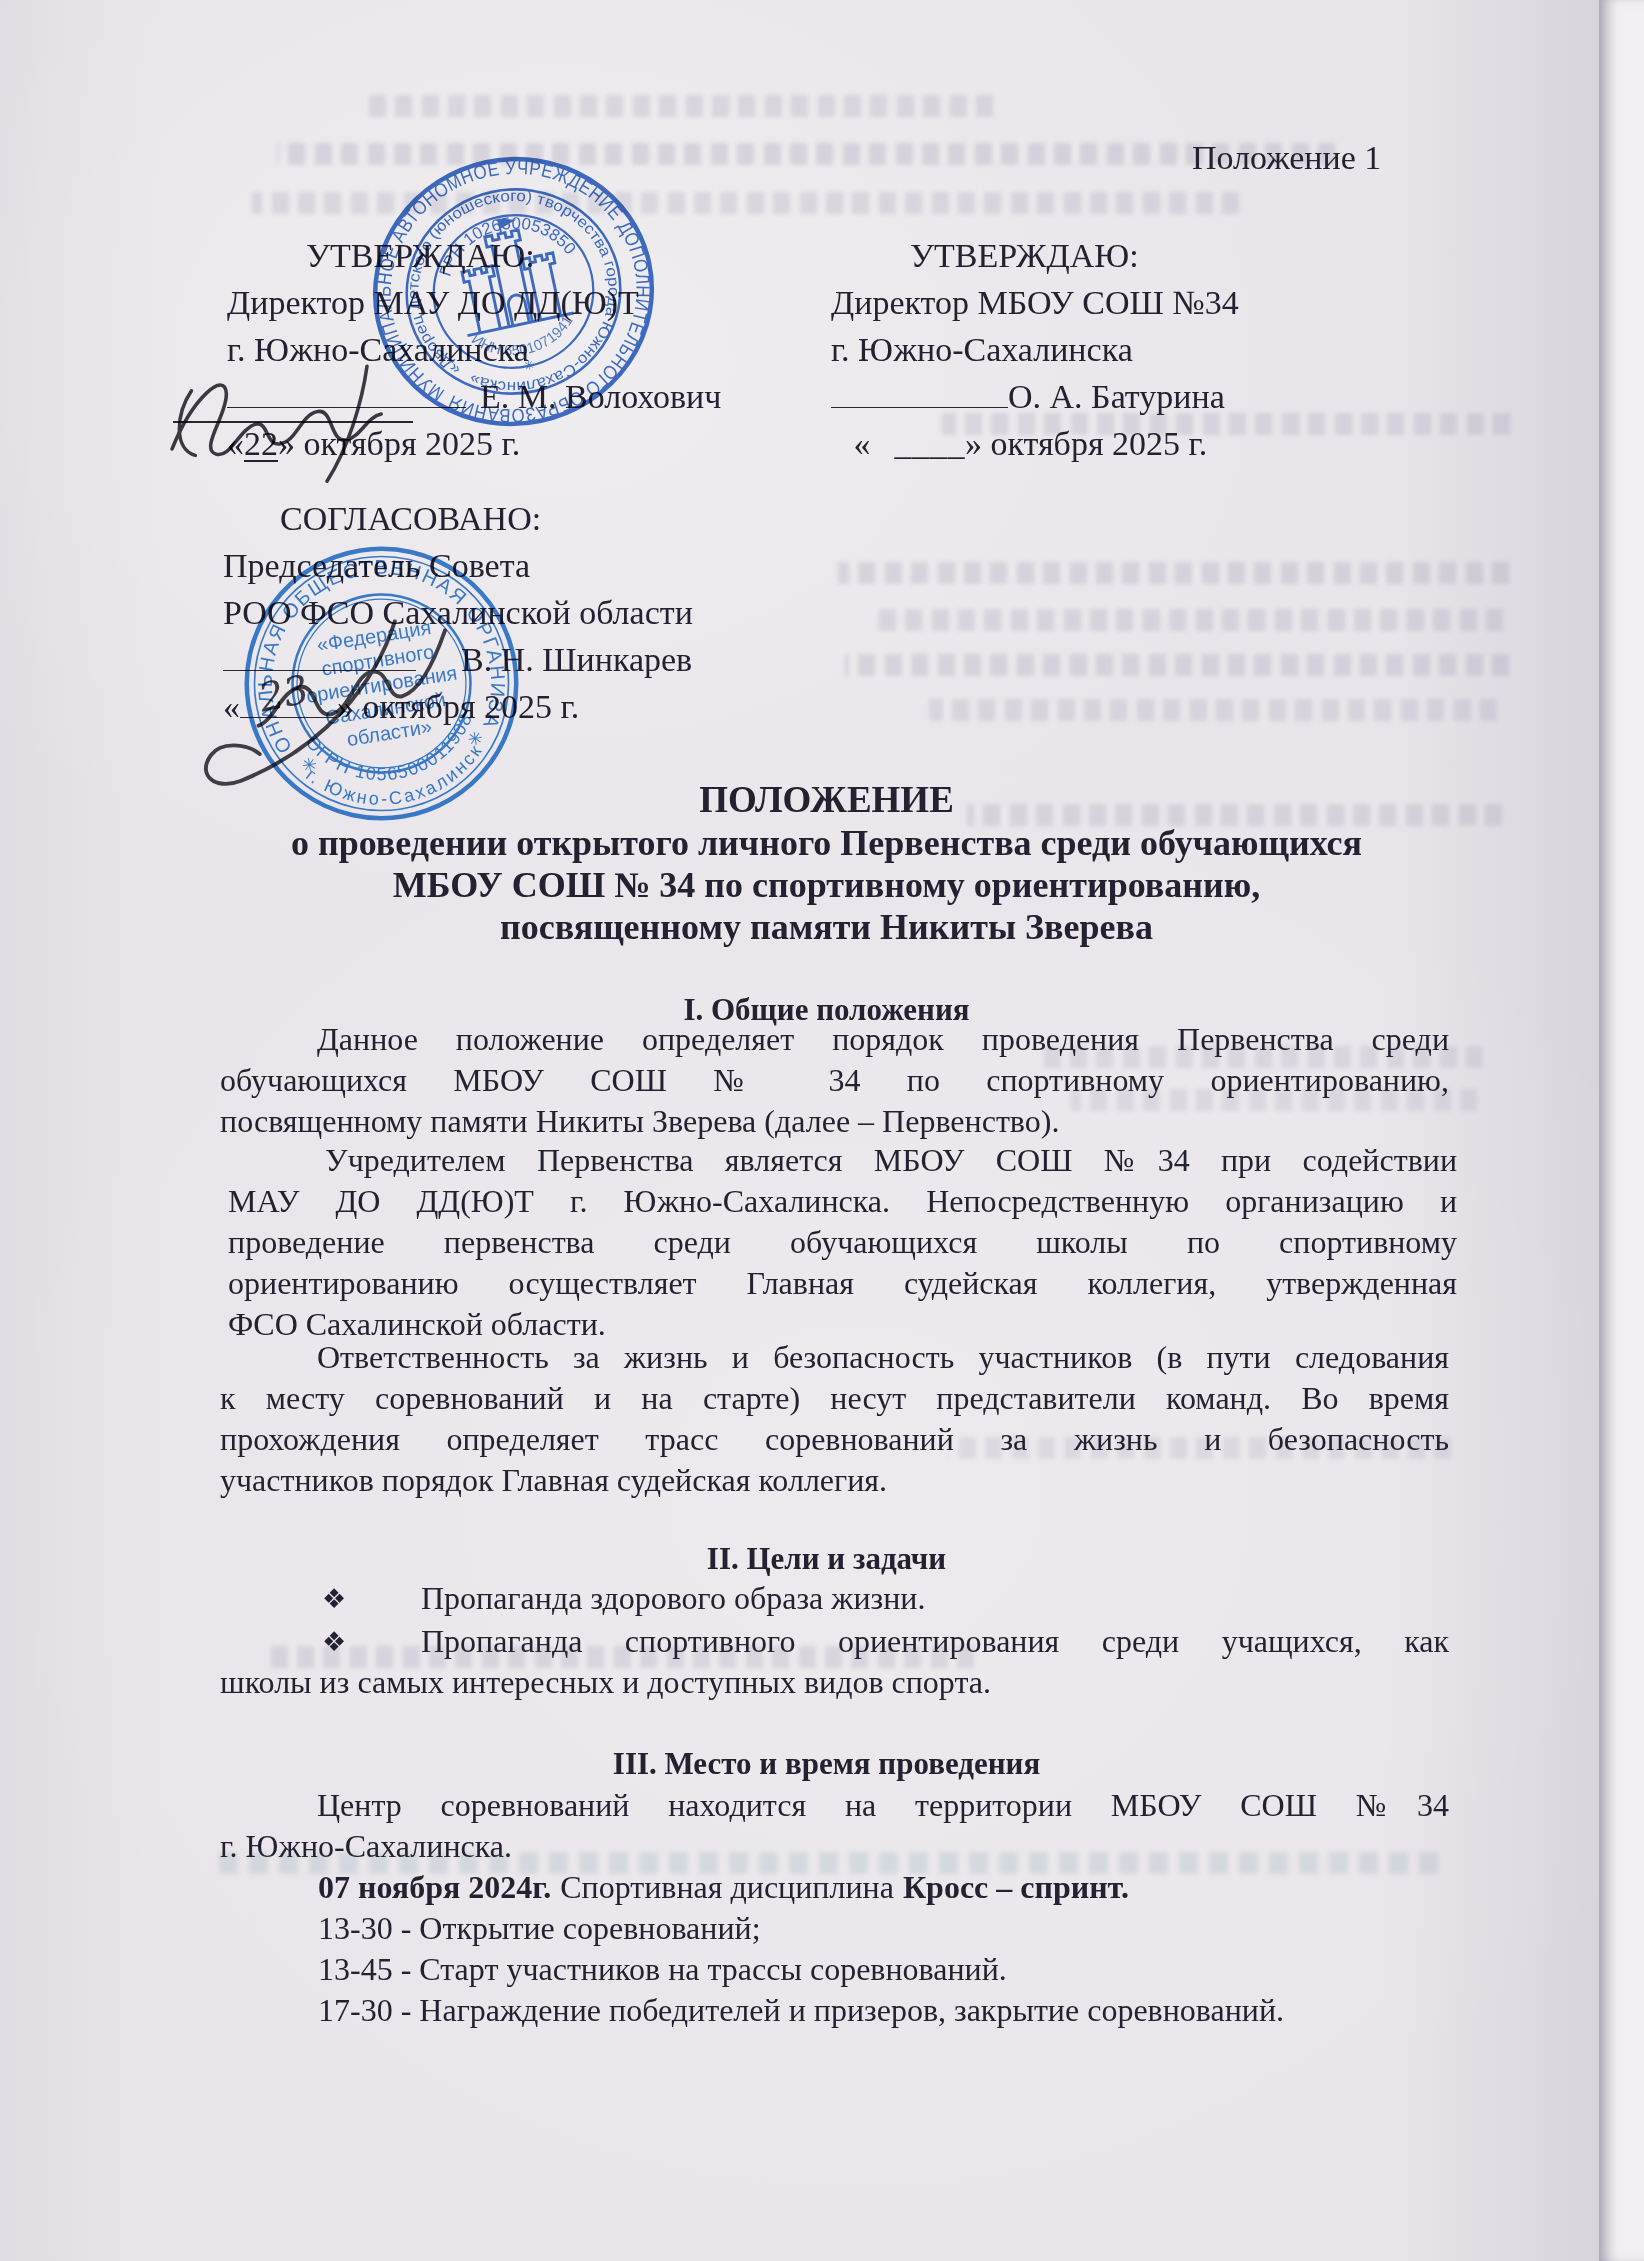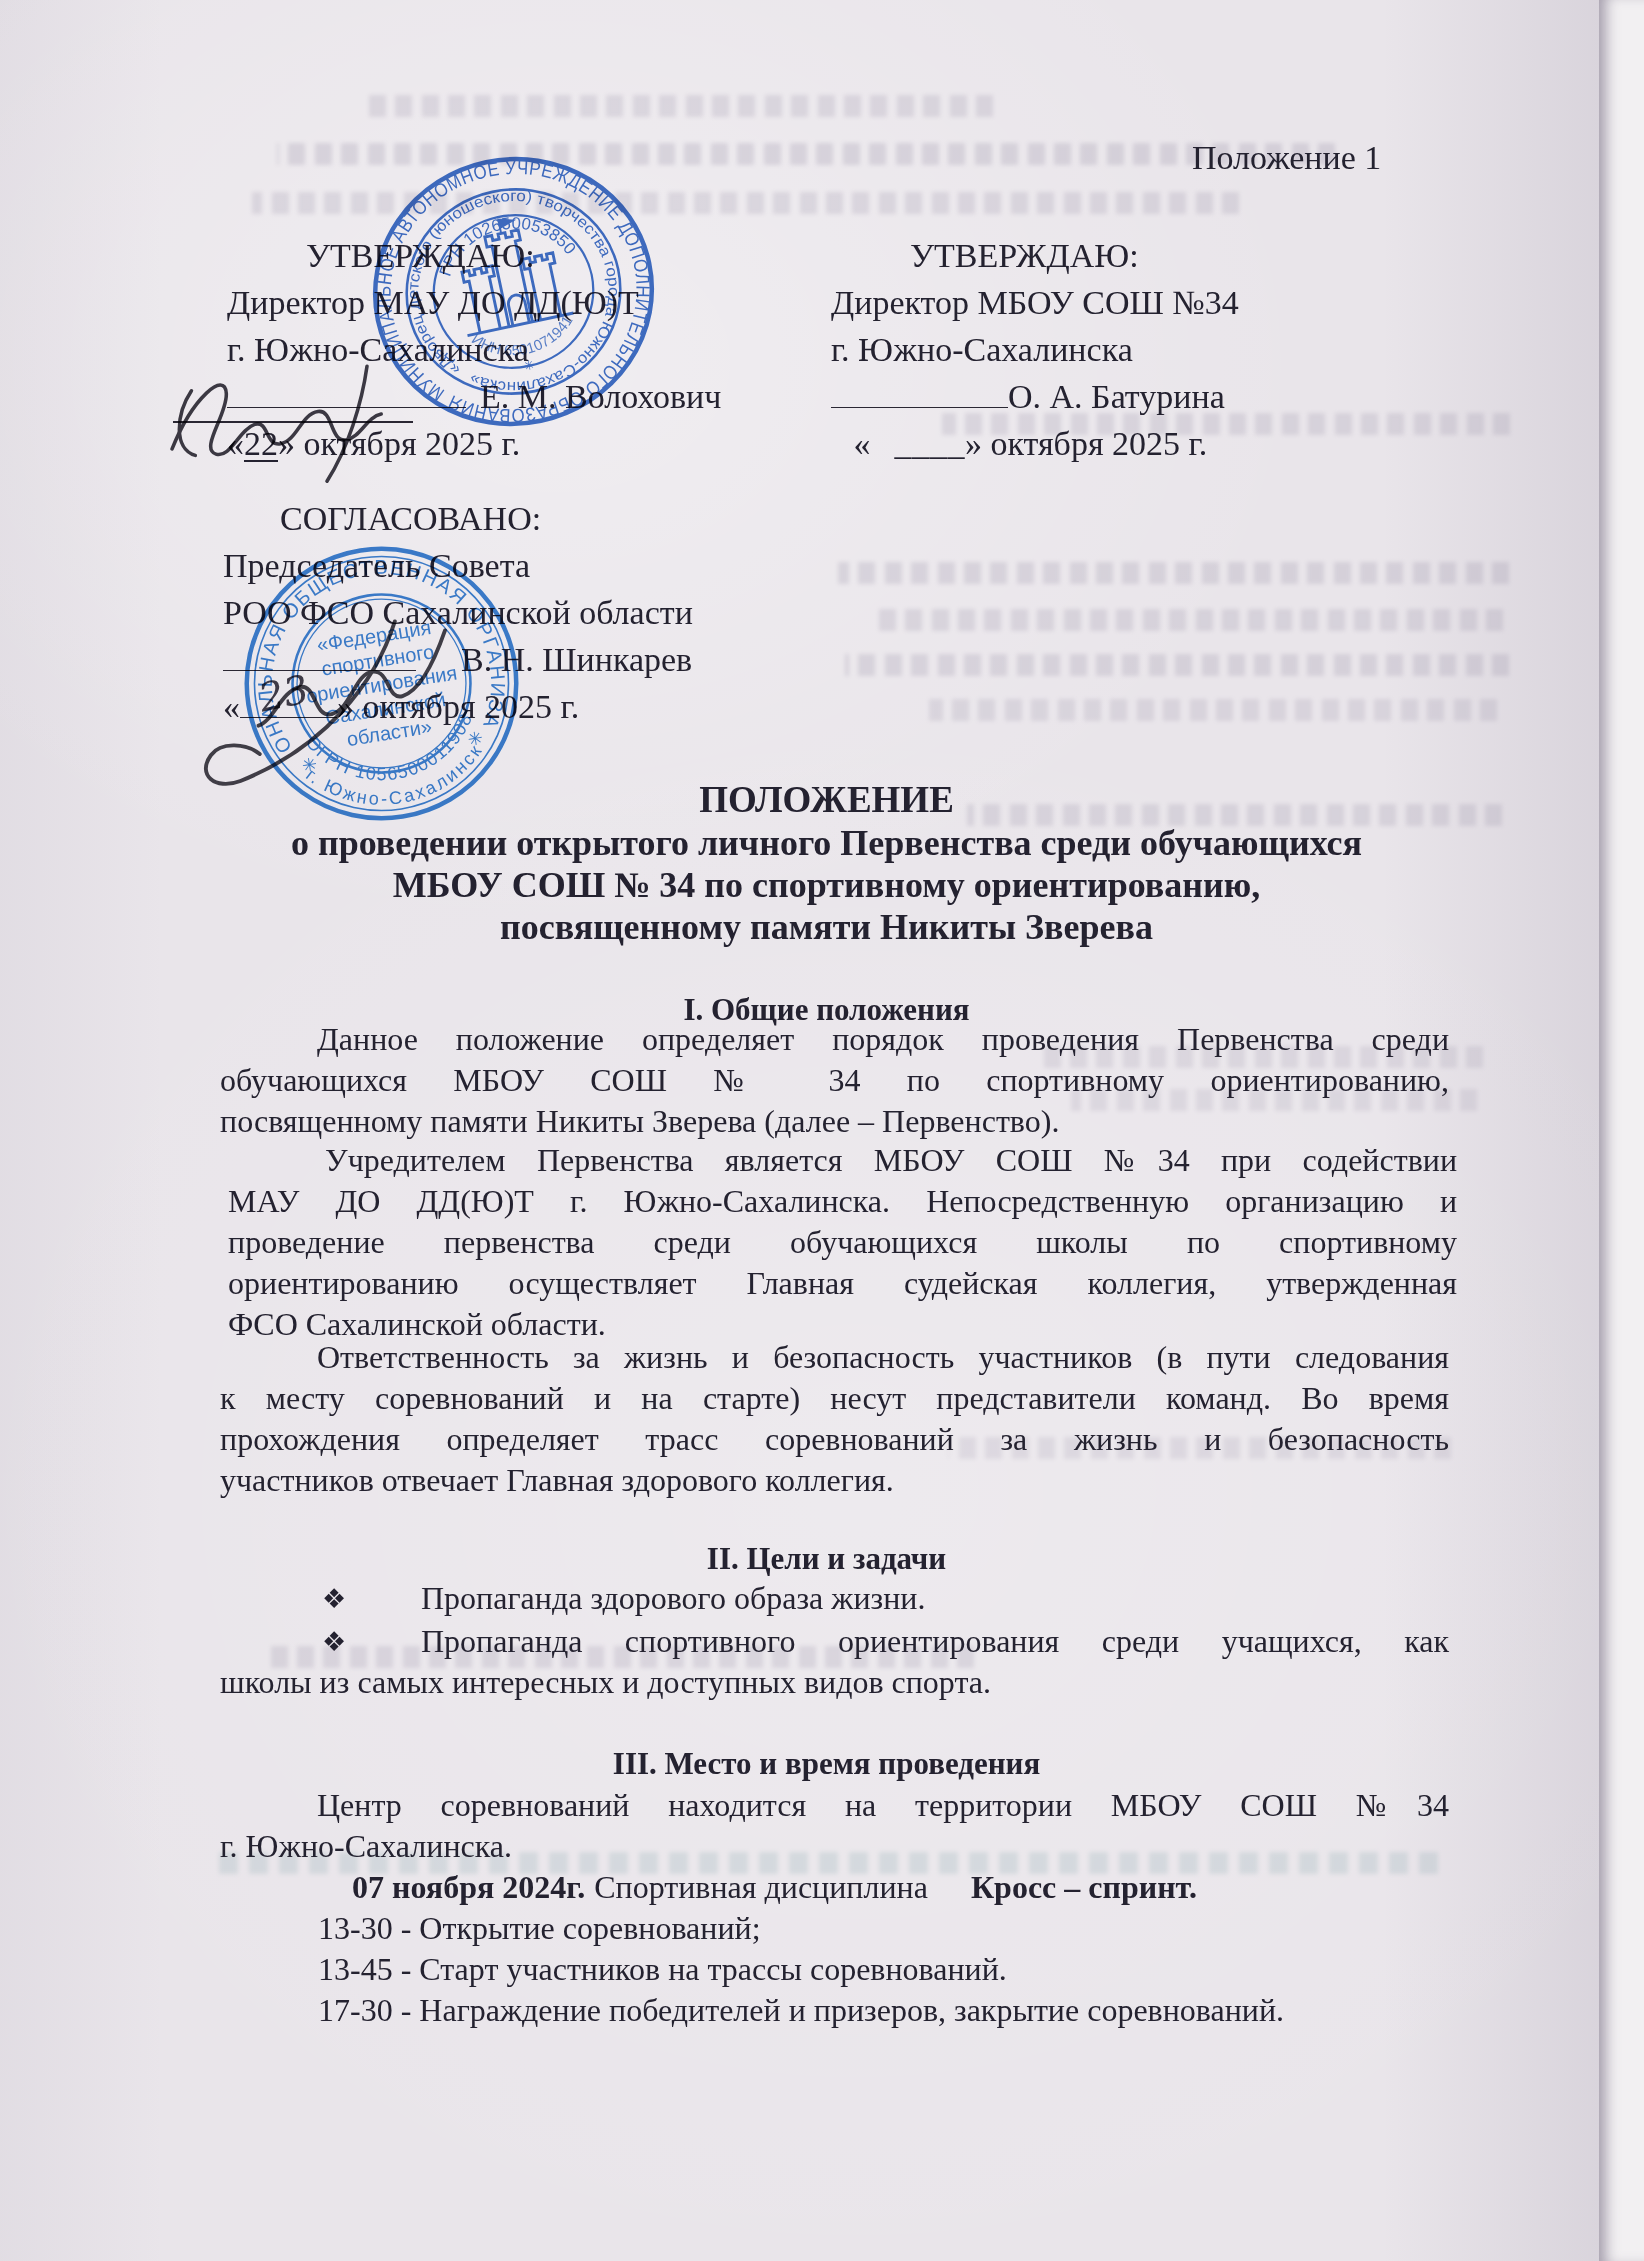--- a/index.html
+++ b/index.html
@@ -42,21 +42,21 @@
   
   .bodyblock{position:absolute;left:220px;width:1229px;font-size:32px;}
   .bodyblock .ln{height:41px;line-height:41px;}
   .j{text-align:justify;text-align-last:justify;}
   .ind{padding-left:97px;}
   #p1{top:1019px;}#p2{top:1140px;margin-left:8px;}#p3{top:1337px;}
   #b1{top:1578px;}#b2{top:1621px;}
   #p31{top:1785px;}#event{top:1867px;}#sched{top:1908px;}
   .bullet-row{position:relative;padding-left:201px;}
   .bullet-marker{position:absolute;left:102px;top:1.3px;font-size:27px;}
-  .bold{font-weight:bold;margin-left:34px;}
+  .bold{font-weight:bold;}
   .event-mid{margin:0 9px;}
   .ind-sched{padding-left:98px;}
 
   
   .ghost{position:absolute;height:22px;filter:blur(1.9px);pointer-events:none;transform:scaleX(-1);
      background:repeating-linear-gradient(90deg, rgba(120,112,140,.55) 0 17px, rgba(120,112,140,0) 17px 26.4px);}
   .ghost.teal{background:repeating-linear-gradient(90deg, rgba(105,148,155,.5) 0 19.3px, rgba(105,148,155,0) 19.3px 30px);}
 
   .stamp{position:absolute;mix-blend-mode:multiply;opacity:.92;}
   #stamp1{left:333px;top:111px;transform:rotate(-12deg);}
@@ -136,21 +136,21 @@
     <div class="ln j ind">Учредителем Первенства является МБОУ СОШ №34 при содействии</div>
     <div class="ln j">МАУ ДО ДД(Ю)Т г. Южно-Сахалинска. Непосредственную организацию и</div>
     <div class="ln j">проведение первенства среди обучающихся школы  по спортивному</div>
     <div class="ln j">ориентированию осуществляет Главная судейская коллегия, утвержденная</div>
     <div class="ln">ФСО Сахалинской области.</div>
   </div>
   <div class="bodyblock" id="p3">
     <div class="ln j ind">Ответственность за жизнь и безопасность участников (в пути следования</div>
     <div class="ln j">к месту соревнований и на старте) несут представители команд. Во время</div>
     <div class="ln j">прохождения определяет трасс соревнований за жизнь и безопасность</div>
-    <div class="ln">участников отвечает Главная здорового коллегия.</div>
+    <div class="ln">участников порядок Главная судейская коллегия.</div>
   </div>
 
   <div class="h2" id="h-s2">II. Цели и задачи</div>
   <div class="bodyblock" id="b1">
     <div class="ln bullet-row"><span class="bullet-marker">❖</span><span>Пропаганда здорового образа жизни.</span></div>
   </div>
   <div class="bodyblock" id="b2">
     <div class="ln bullet-row j"><span class="bullet-marker">❖</span><span>Пропаганда спортивного ориентирования среди учащихся, как</span></div>
     <div class="ln">школы из самых интересных и доступных видов спорта.</div>
   </div>

